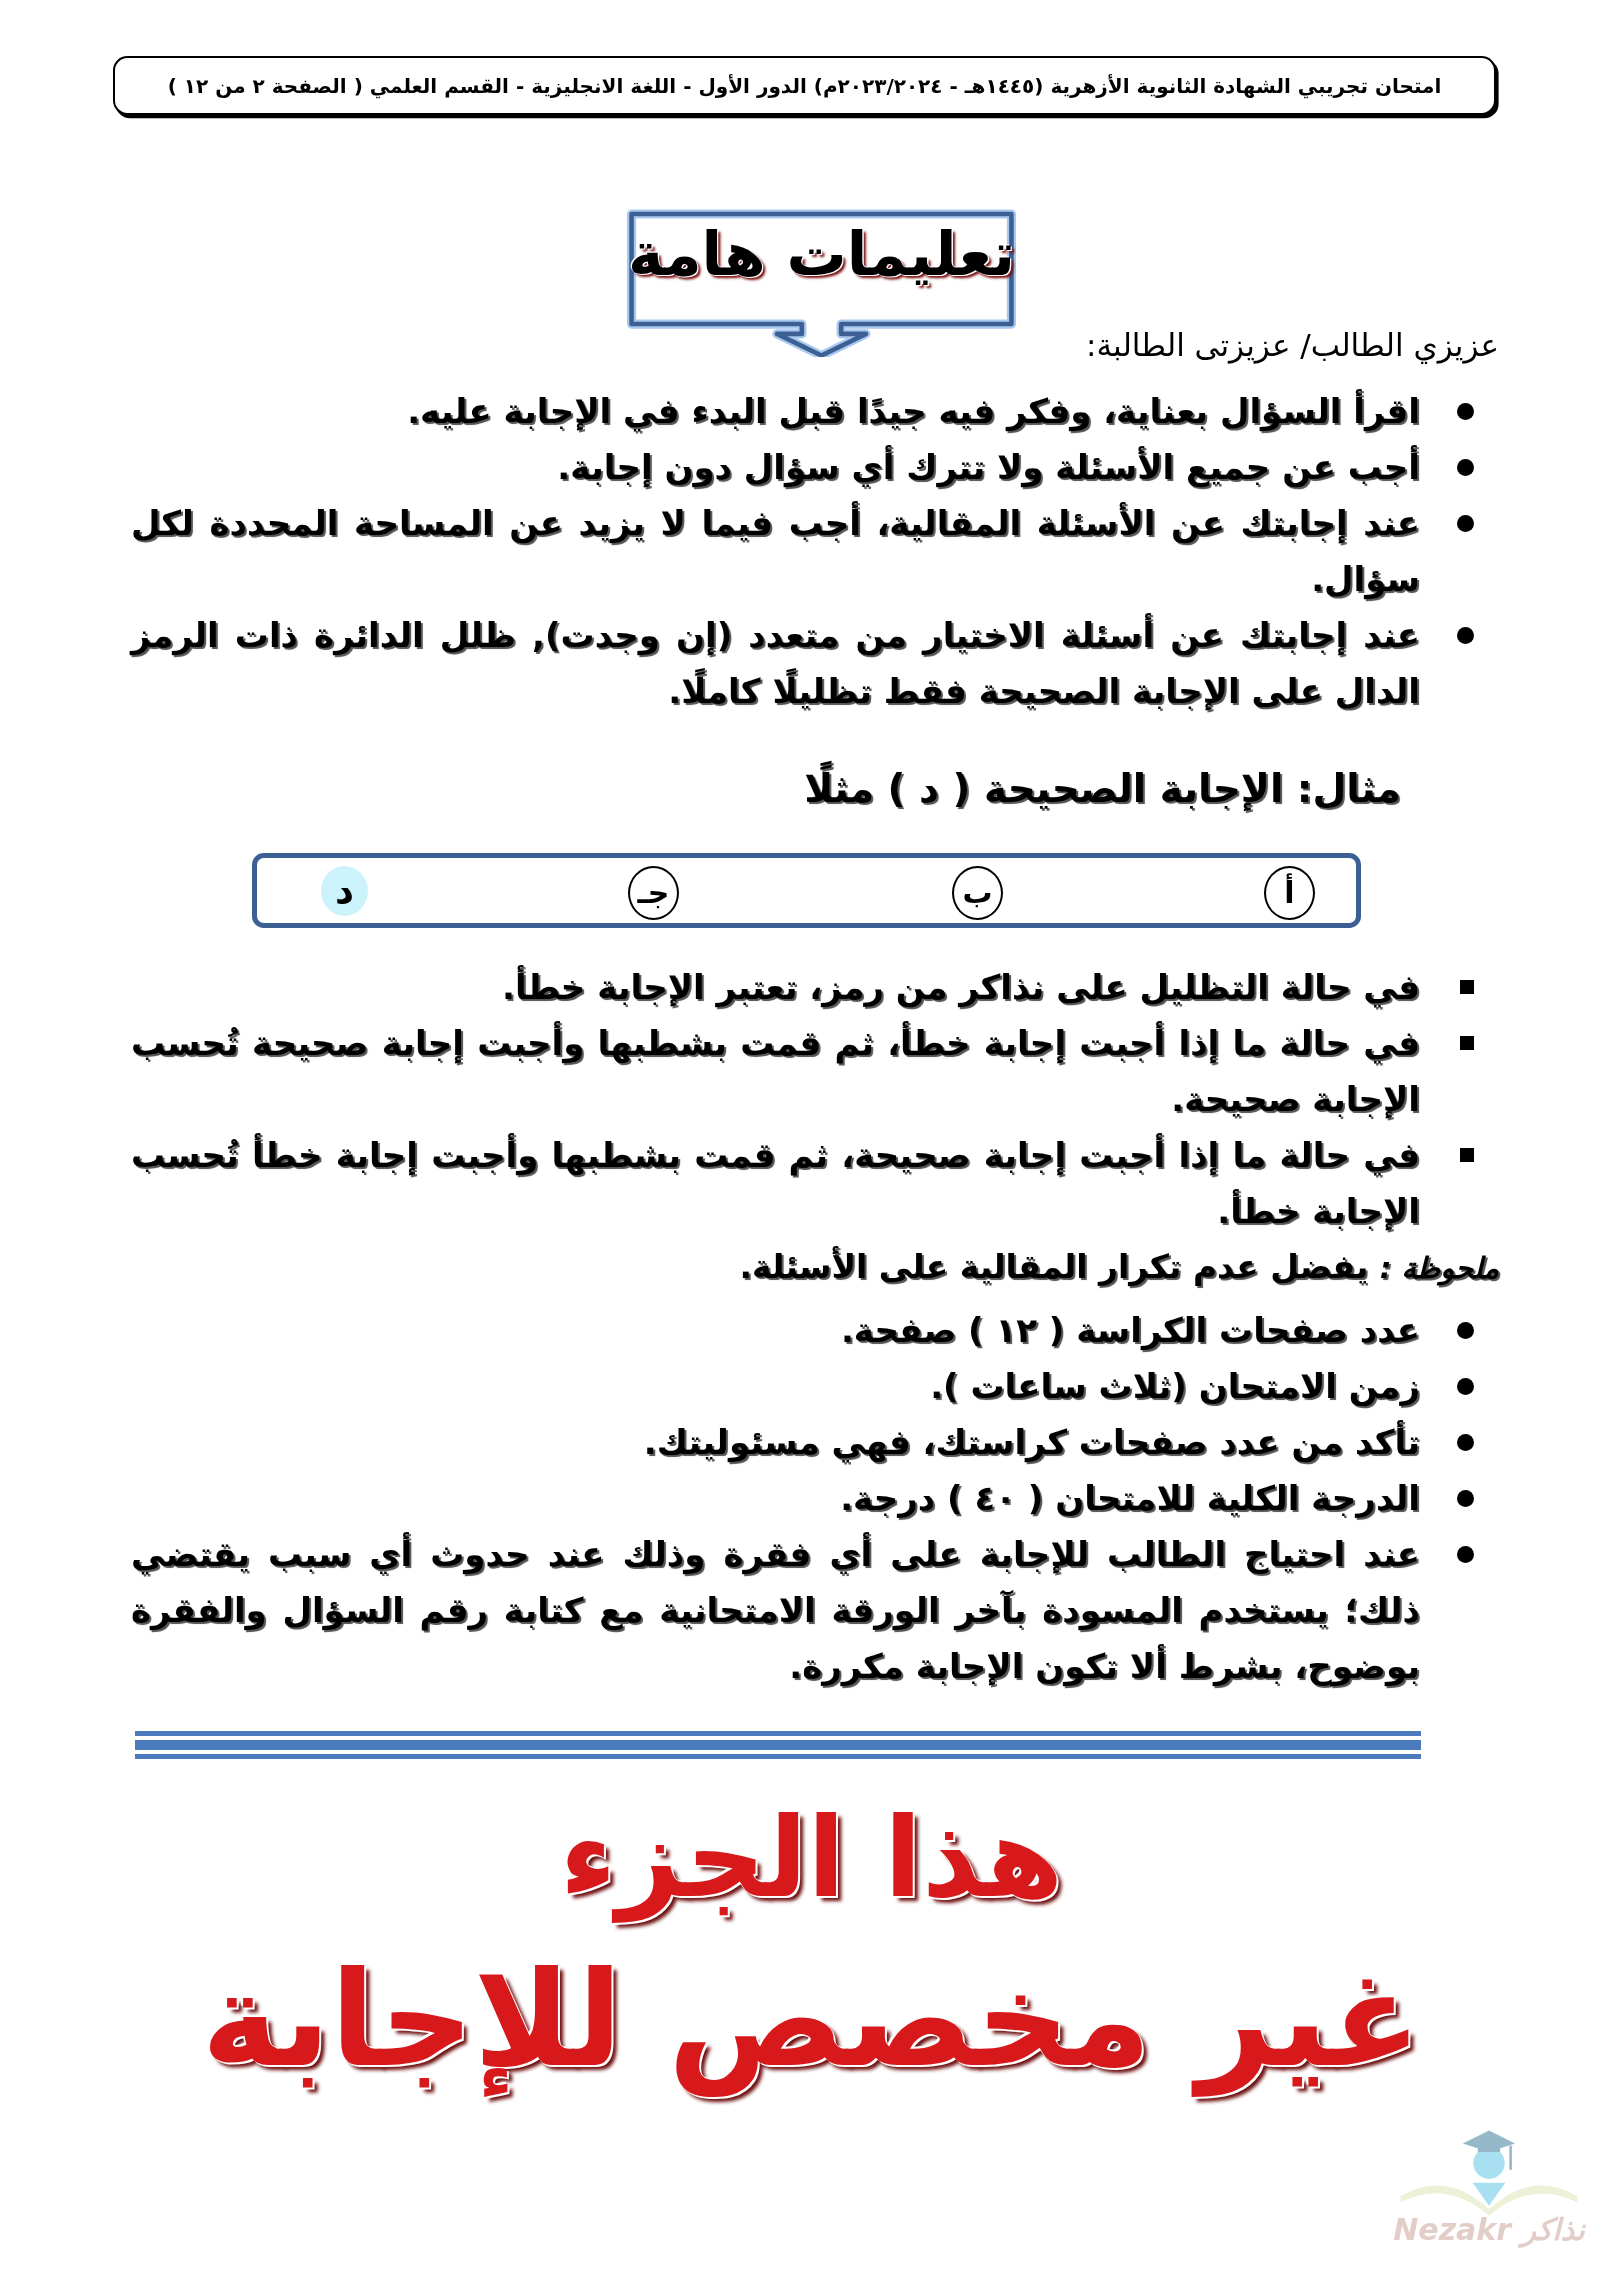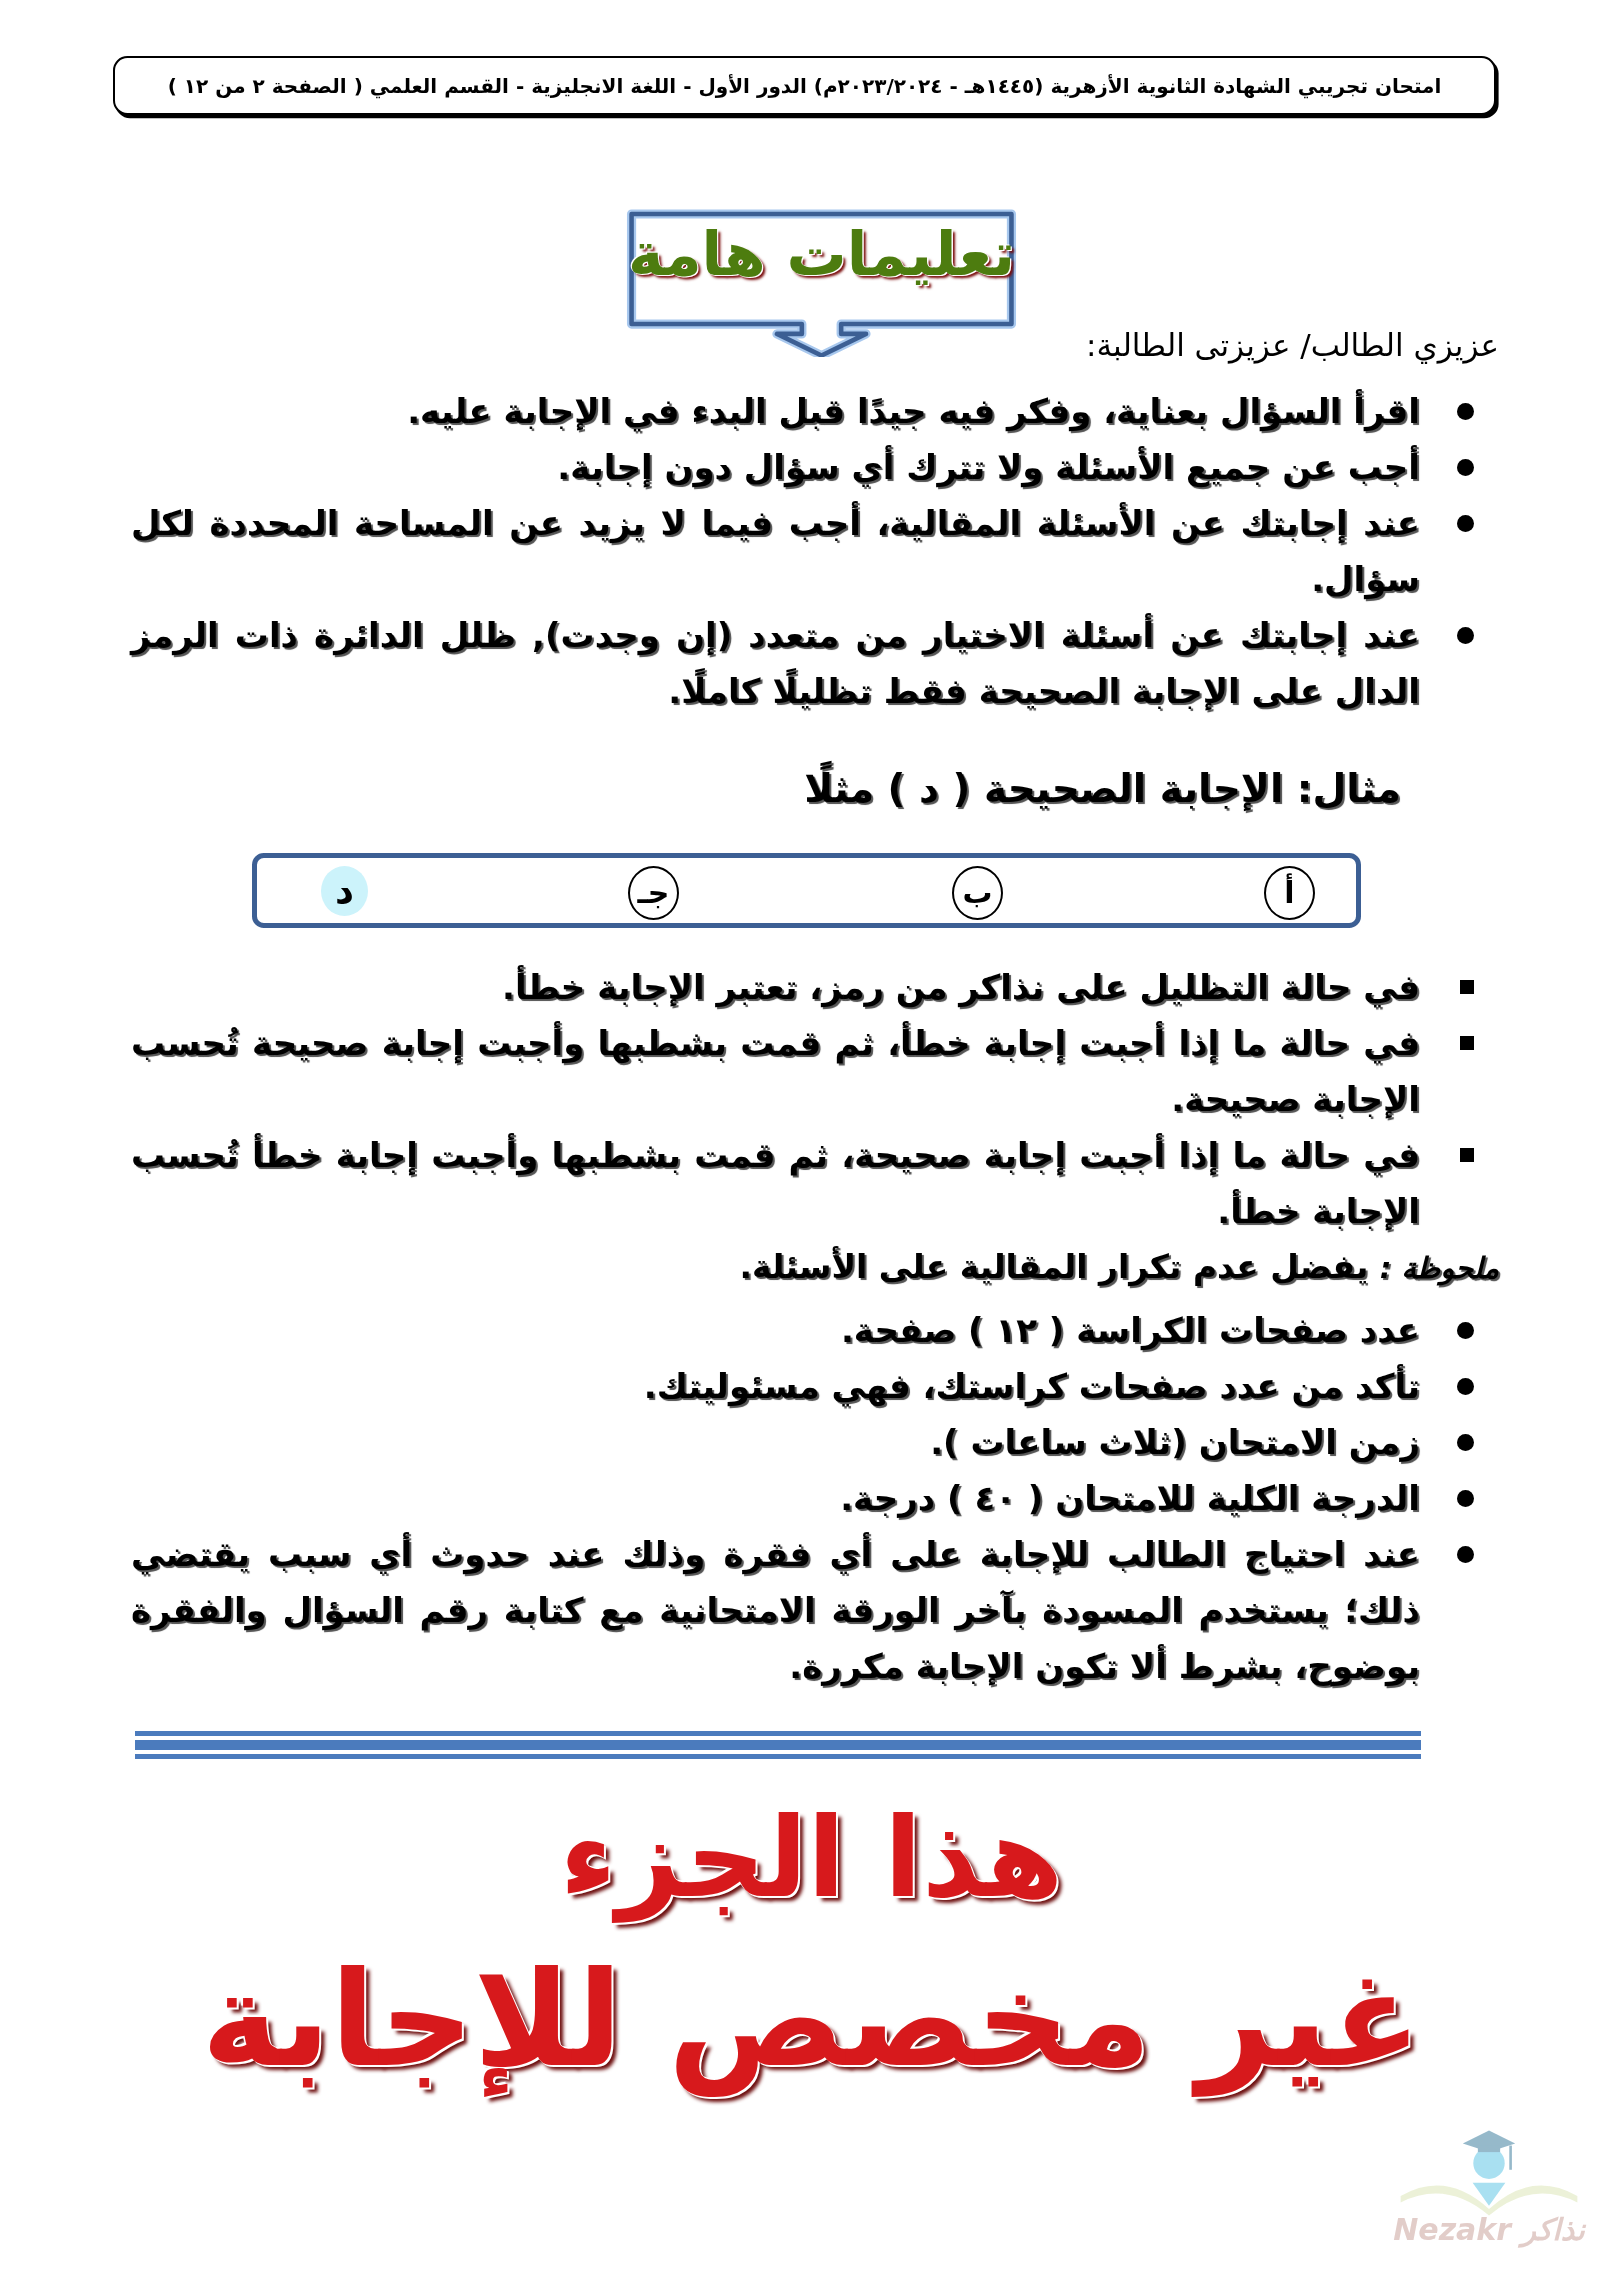--- a/index.html
+++ b/index.html
@@ -6,21 +6,21 @@
   body { width:1623px; height:2295px; position:relative; overflow:hidden;
          font-family:"DejaVu Sans","Liberation Sans",sans-serif; color:#000; }
   .header-box { position:absolute; left:113px; top:56px; width:1379px; height:55px;
     border:2.6px solid #000; border-radius:14.4px; box-shadow:2.6px 3.3px 0 #000;
     display:flex; align-items:center; justify-content:center; background:#fff; }
   .header-text { font-family:"DejaVu Sans",sans-serif; font-weight:bold; font-size:20px;
     white-space:nowrap; letter-spacing:0; }
   .callout { position:absolute; left:625px; top:206px; width:393px; height:151px; }
   .callout svg { position:absolute; left:0; top:0; }
   .callout-title { position:absolute; left:0; top:13px; width:393px; text-align:center;
-    font-weight:bold; font-size:60px; color:#4d7c0f;
+    font-weight:bold; font-size:60px; color:#000000;
     text-shadow:1.3px 1.3px 0 #fff, -1.3px -1.3px 0 #fff, 3.3px 3.3px 2.6px #7a0b0b; }
   .greeting { position:absolute; right:124px; top:327px; font-weight:normal; font-size:31px; }
   .list { position:absolute; right:124px; width:1368px; margin:0; padding:0; list-style:none; }
   .list li { position:relative; padding-right:79px; font-weight:bold; font-size:34px;
     line-height:56px; text-align:justify; text-shadow:2px 2px 0.7px #555; }
   .list li .bullet { position:absolute; right:25px; top:19.6px; width:17px; height:17px;
     background:#000; border-radius:50%; }
   .list li .bullet.square { border-radius:0; width:14.4px; height:14.4px; top:21px; }
   #list1 { top:383px; }
   .example-title { position:absolute; right:222px; top:766px; font-weight:bold; font-size:39px;
@@ -92,22 +92,22 @@
   <li><span class="bullet square"></span><span>في حالة ما إذا أجبت إجابة صحيحة، ثم قمت بشطبها وأجبت إجابة خطأ تُحسب الإجابة خطأ.</span></li>
 </ul>
 
 <div class="note">
   <span class="note-label">ملحوظة :</span>
   <span>يفضل عدم تكرار المقالية على الأسئلة.</span>
 </div>
 
 <ul class="list" id="list3">
   <li style="padding-right:79px;"><span class="bullet"></span><span>عدد صفحات الكراسة  ( ١٢ ) صفحة.</span></li>
+  <li><span class="bullet"></span><span>زمن الامتحان (ثلاث ساعات ).</span></li>
   <li><span class="bullet"></span><span>تأكد من عدد صفحات كراستك، فهي مسئوليتك.</span></li>
-  <li><span class="bullet"></span><span>زمن الامتحان (ثلاث ساعات ).</span></li>
   <li><span class="bullet"></span><span>الدرجة الكلية للامتحان (  ٤٠  ) درجة.</span></li>
   <li><span class="bullet"></span><span>عند احتياج الطالب للإجابة على أي فقرة وذلك عند حدوث أي سبب يقتضي ذلك؛ يستخدم المسودة بآخر الورقة الامتحانية مع كتابة رقم السؤال والفقرة بوضوح، بشرط ألا تكون الإجابة مكررة.</span></li>
 </ul>
 
 <div class="divider" style="top:1731px;height:5.2px;"></div>
 <div class="divider" style="top:1740px;height:9.8px;"></div>
 <div class="divider" style="top:1754px;height:5.2px;"></div>
 
 <div class="notice notice-1">هذا الجزء</div>
 <div class="notice notice-2">غير مخصص للإجابة</div>

